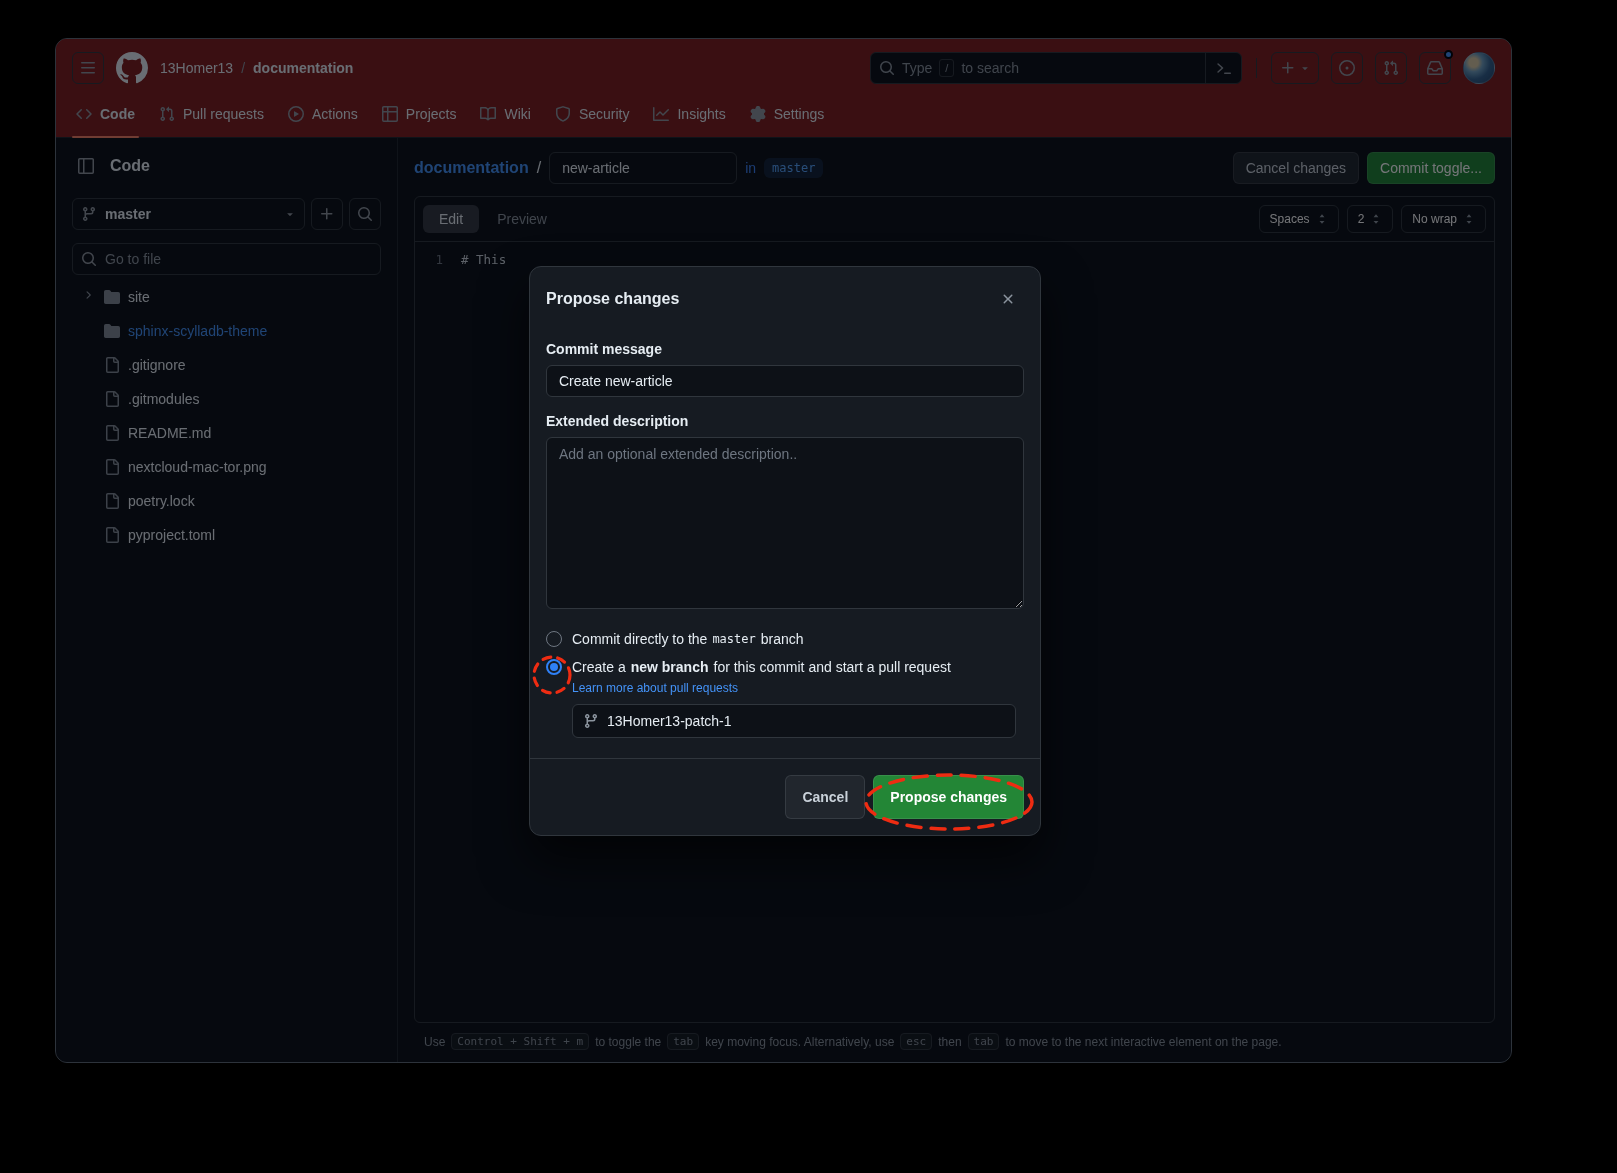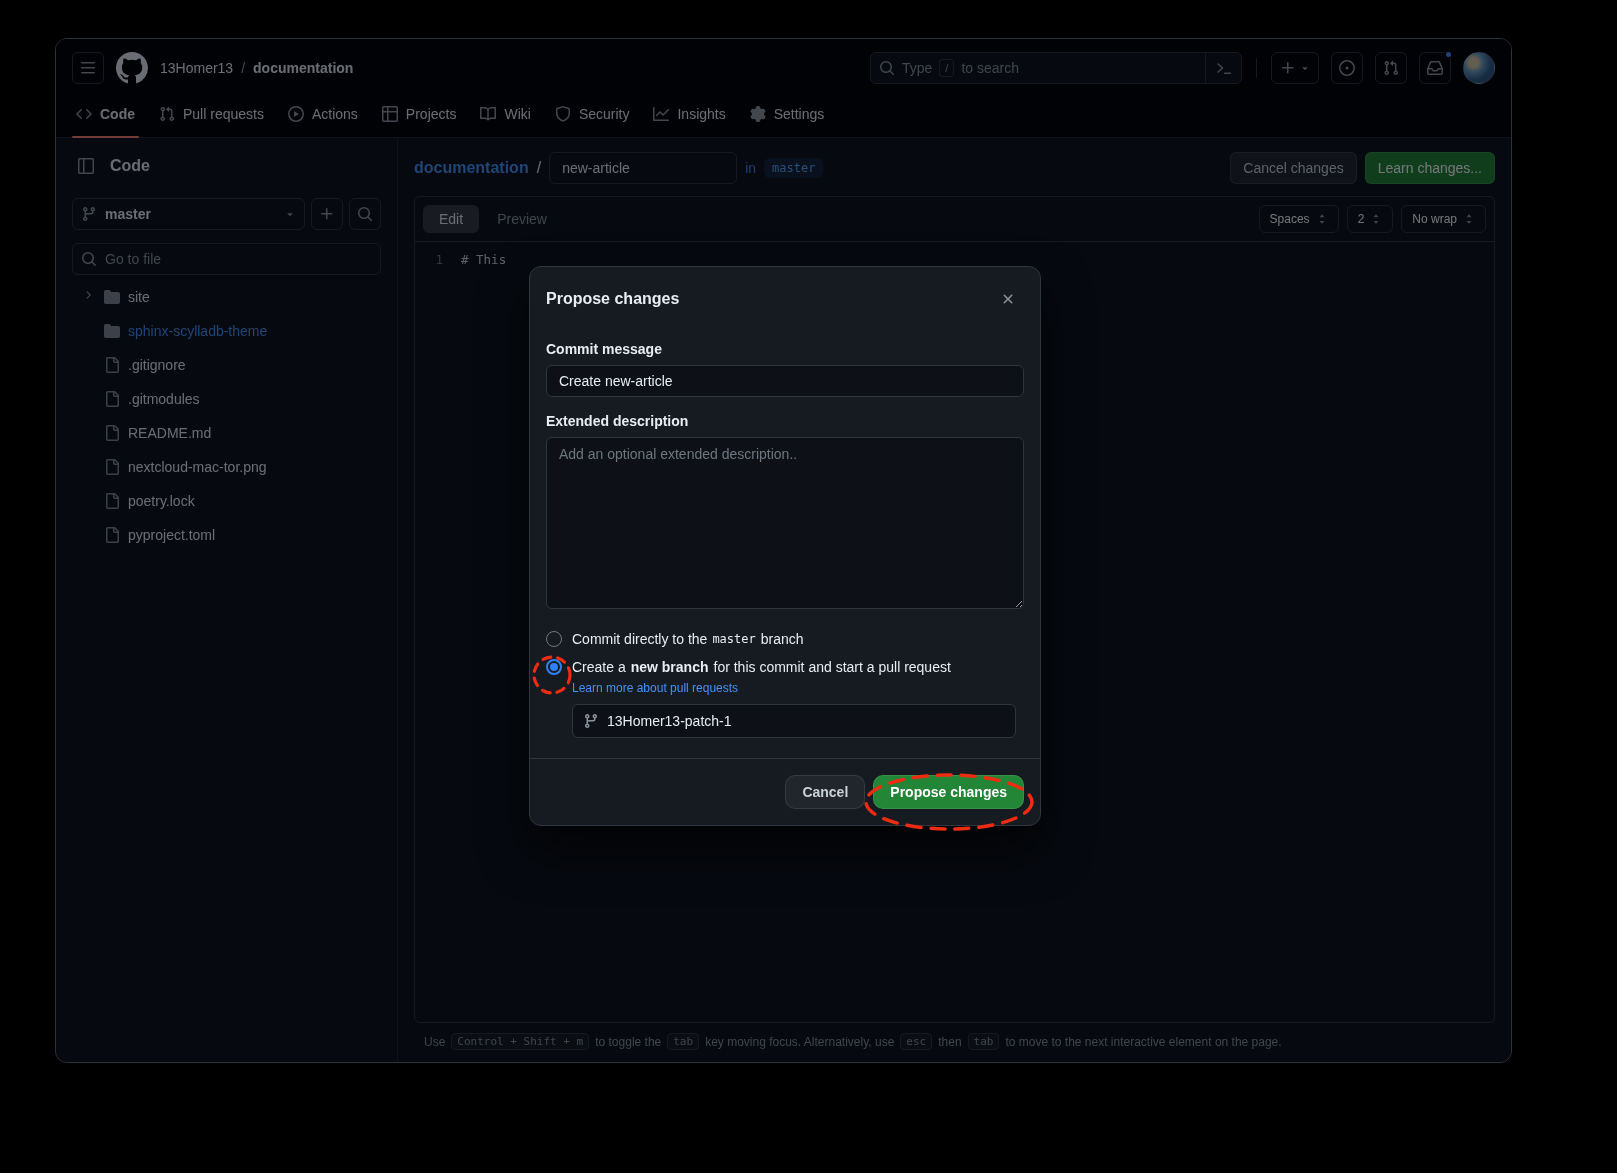--- a/index.html
+++ b/index.html
@@ -13,21 +13,21 @@
   }
   .icon { display: inline-flex; align-items: center; justify-content: center; flex: none; }
 
   .window {
     position: absolute; left: 55px; top: 38px; width: 1457px; height: 1025px;
     background: #0d1117; border: 1px solid #2d333b; border-radius: 12px;
     overflow: hidden; display: flex; flex-direction: column;
   }
 
   
-  .topbar { background: #000000; border-bottom: 1px solid #21262d; flex: none; }
+  .topbar { background: #7f1d1d; border-bottom: 1px solid #21262d; flex: none; }
   .row1 { display: flex; align-items: center; gap: 12px; padding: 13px 16px 7px 16px; }
   .icon-btn {
     display: inline-flex; align-items: center; justify-content: center;
     width: 32px; height: 32px; background: transparent; border: 1px solid #30363d;
     border-radius: 6px; color: #9198a1; cursor: pointer; flex: none;
   }
   .logo { color: #e6edf3; cursor: pointer; }
   .crumb { display: flex; align-items: center; gap: 8px; font-size: 14px; }
   .crumb .owner { color: #e6edf3; cursor: pointer; }
   .crumb .sep { color: #8b949e; }
@@ -179,21 +179,21 @@
   .rlabel .mono { font-family: "DejaVu Sans Mono", monospace; font-size: 12px; }
   .rlabel b { font-weight: 700; }
   .learn { display: inline-block; margin: 6px 0 0 26px; font-size: 12px; color: #4493f8; cursor: pointer; }
   .branch-field {
     margin: 8px 0 0 26px; width: 444px; height: 34px; background: #0d1117;
     border: 1px solid #30363d; border-radius: 6px; display: flex; align-items: center;
     gap: 8px; padding: 0 10px; color: #8b949e;
   }
   .branch-field input { flex: 1; background: transparent; border: none; outline: none; color: #e6edf3; font-size: 14px; font-family: inherit; }
   .m-foot { margin-top: 20px; border-top: 1px solid #30363d; padding: 16px; display: flex; justify-content: flex-end; gap: 8px; }
-  .btn-lg { height: 34px; padding: 0 16px; font-weight: 600; border-radius: 10px; }
+  .btn-lg { height: 44px; padding: 0 16px; font-weight: 600; }
 
   
   .anno { position: absolute; z-index: 100; pointer-events: none; }
   .anno-circle { left: 530px; top: 653px; }
   .anno-ellipse { left: 861px; top: 770px; }
 </style>
 </head>
 <body>
 
 <div class="window">
@@ -474,21 +474,21 @@
       <div class="main-top">
         <div class="fb">
           <span class="repo-link">documentation</span>
           <span class="sep2">/</span>
           <input class="fname" value="new-article" style="">
           <span class="inlbl">in</span>
           <span class="badge">master</span>
         </div>
         <div class="top-actions">
           <button class="btn btn-sec">Cancel changes</button>
-          <button class="btn btn-green">Learn changes...</button>
+          <button class="btn btn-green">Commit toggle...</button>
         </div>
       </div>
 
       <div class="editor">
         <div class="ed-toolbar">
           <div class="seg">
             <button class="seg-item active">Edit</button>
             <button class="seg-item">Preview</button>
           </div>
           <div class="ed-controls">

